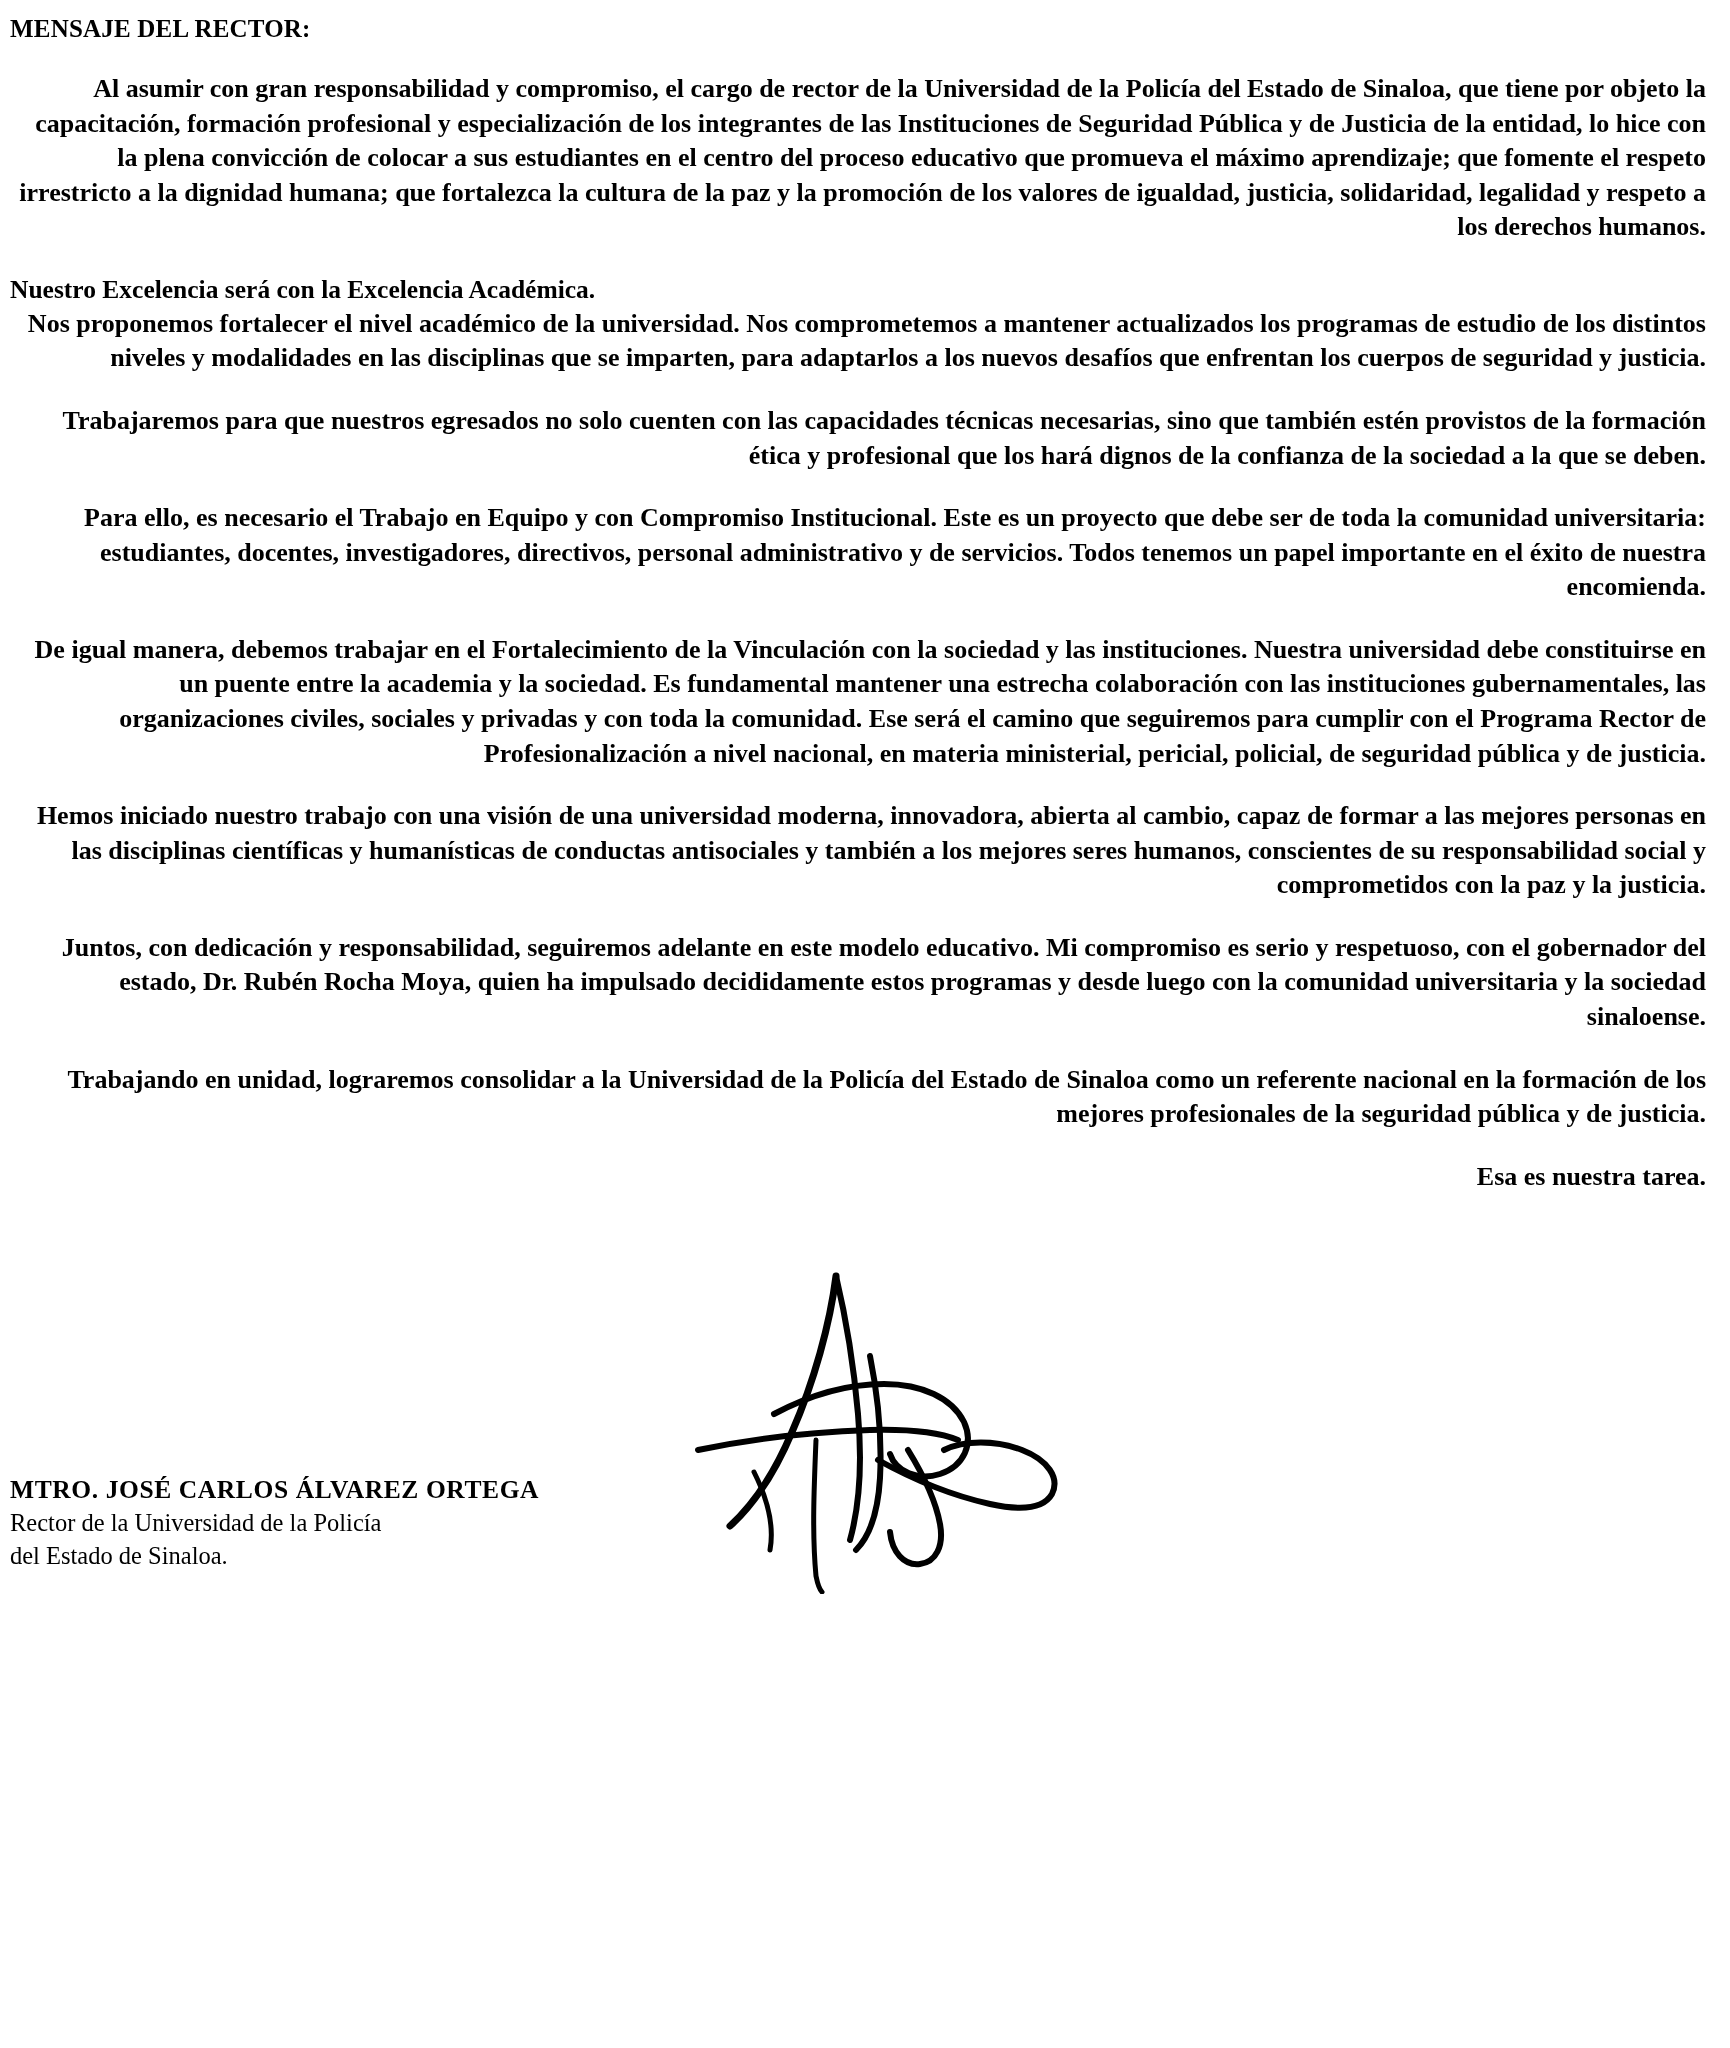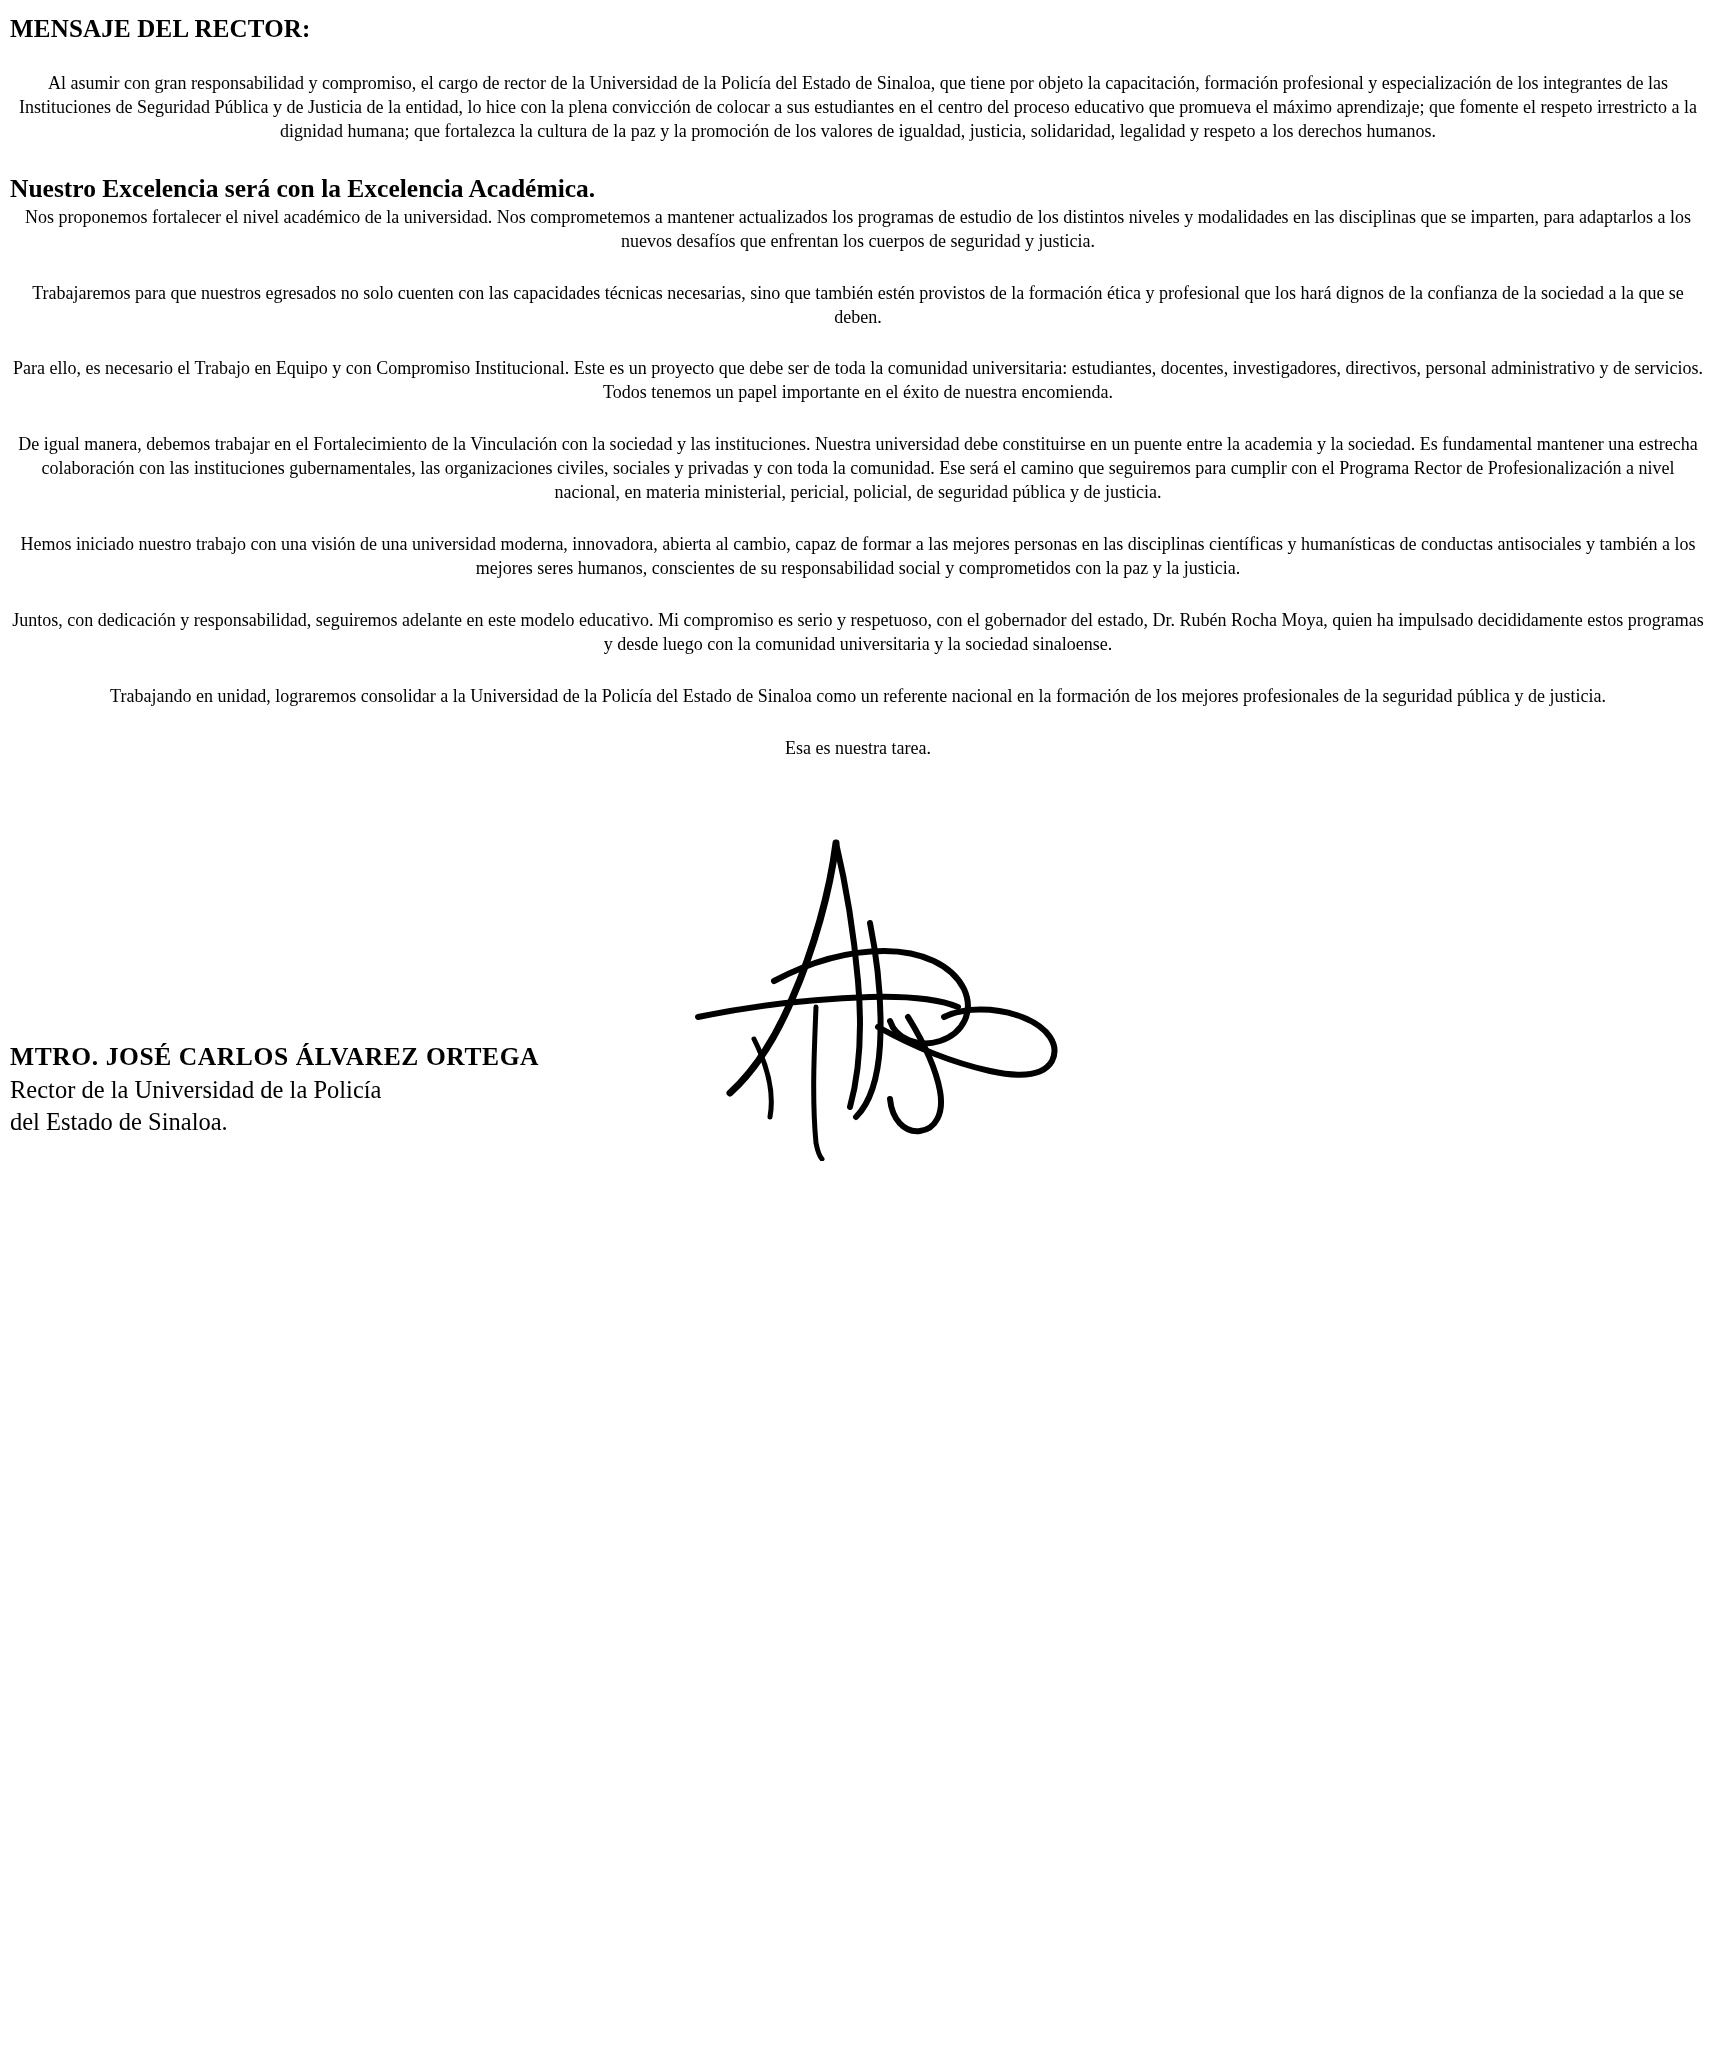--- a/index.html
+++ b/index.html
@@ -21,25 +21,26 @@
     position: relative;
   }
   .doc-title {
     font-size: 25px;
     font-weight: bold;
     letter-spacing: 0.2px;
     margin: 0 0 28px 0;
     line-height: 1.2;
   }
   p.para {
-    font-size: 18px;
+    font-size: 26px;
     line-height: 1.33;
     margin: 0 0 28px 0;
-    text-align: center;
+    text-align: right;
     hyphens: none;
+    font-weight: bold;
   }
   p.para.tight {
     margin-bottom: 0;
   }
   h2.section-head {
     font-size: 25.5px;
     font-weight: bold;
     line-height: 1.33;
     margin: 0;
     padding: 0;

